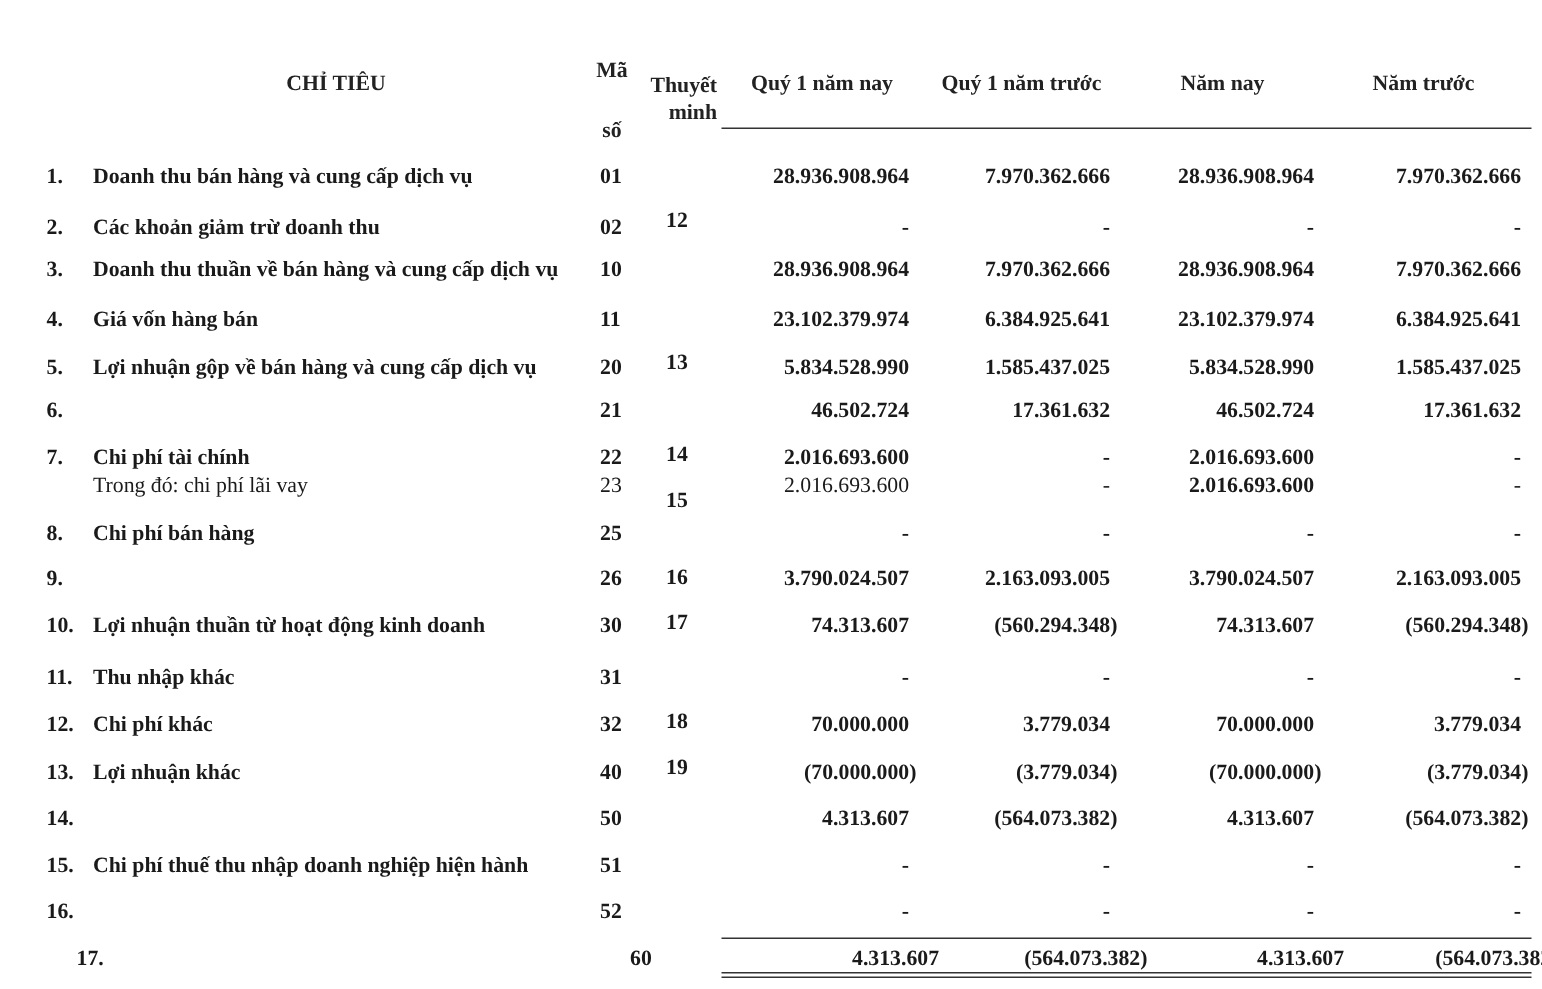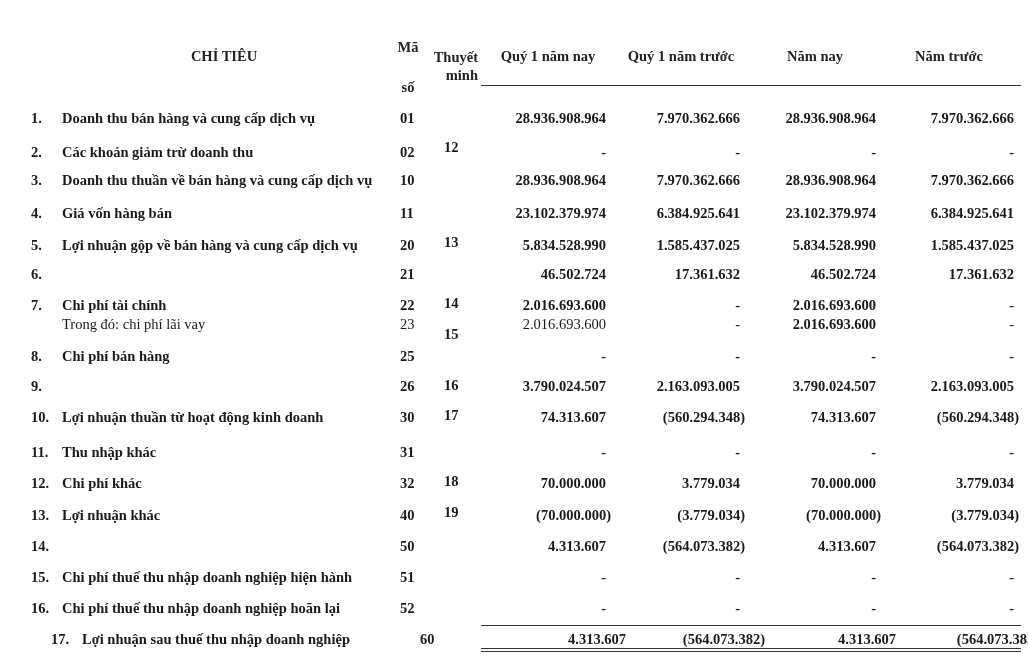--- a/index.html
+++ b/index.html
@@ -218,31 +218,29 @@
         <span class="cell label">Chi phí thuế thu nhập doanh nghiệp hiện hành</span>
         <span class="cell ma">51</span>
         <span class="cell tm"></span>
         <span class="cell v v1">-</span>
         <span class="cell v v2">-</span>
         <span class="cell v v3">-</span>
         <span class="cell v v4">-</span>
       </div>
       <div class="row bold" style="top: 600px;">
         <span class="cell num-idx">16.</span>
-        <span class="cell label">Chi phí thuế thu nhập doanh nghiệp hoãn lại</span>
         <span class="cell ma">52</span>
         <span class="cell tm"></span>
         <span class="cell v v1">-</span>
         <span class="cell v v2">-</span>
         <span class="cell v v3">-</span>
         <span class="cell v v4">-</span>
       </div>
       <div class="row bold" style="top: 631px; margin-left: 20px;">
         <span class="cell num-idx">17.</span>
-        <span class="cell label">Lợi nhuận sau thuế thu nhập doanh nghiệp</span>
         <span class="cell ma">60</span>
         <span class="cell tm"></span>
         <span class="cell v v1">4.313.607</span>
         <span class="cell v v2 neg">(564.073.382)</span>
         <span class="cell v v3">4.313.607</span>
         <span class="cell v v4 neg">(564.073.382)</span>
       </div>
     </div>
 
   <div class="total-rule-top"></div>

